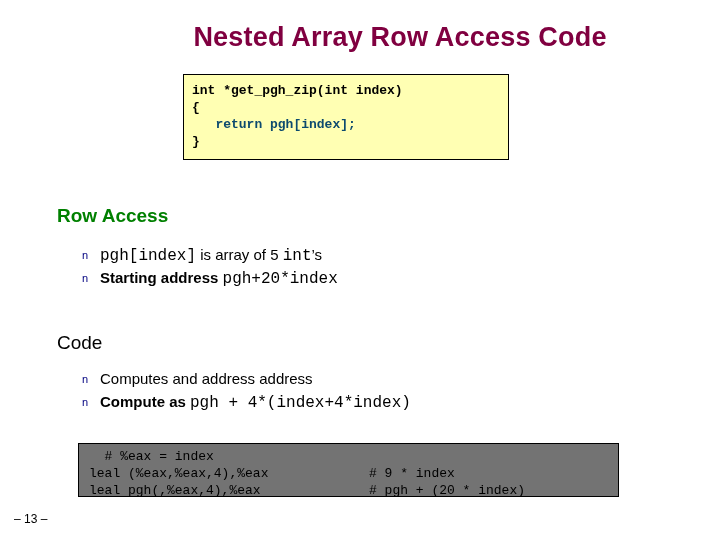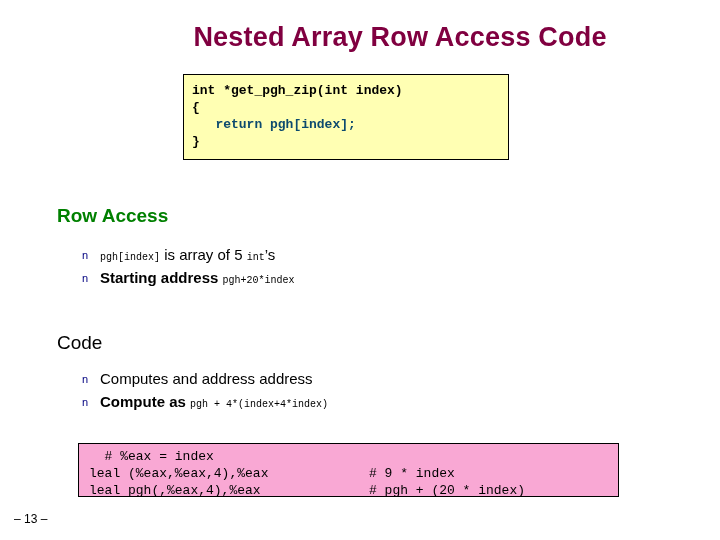--- a/index.html
+++ b/index.html
@@ -81,36 +81,36 @@
     flex: 0 0 18px;
     font-family: "Liberation Sans", sans-serif;
   }
   .bullet-text {
     font-size: 15px;
     color: #000000;
     line-height: 20px;
   }
   .bullet-text .m {
     font-family: "Liberation Mono", monospace;
-    font-size: 10px;
+    font-size: 16px;
   }
   .bullet-text .bold {
     font-weight: bold;
   }
   .b1 { left: 82px; top: 245px; }
   .b2 { left: 82px; top: 268px; }
   .b3 { left: 82px; top: 369px; }
   .b4 { left: 82px; top: 392px; }
   .code-box-bottom {
     position: absolute;
     left: 78px;
     top: 443px;
     width: 541px;
     height: 54px;
-    background: #f9a8d4;
+    background: #737373;
     border: 1px solid #000000;
     box-sizing: border-box;
     padding: 4px 0 0 10px;
   }
   .page-num {
     position: absolute;
     left: 14px;
     top: 512px;
     font-size: 12px;
     color: #000000;

